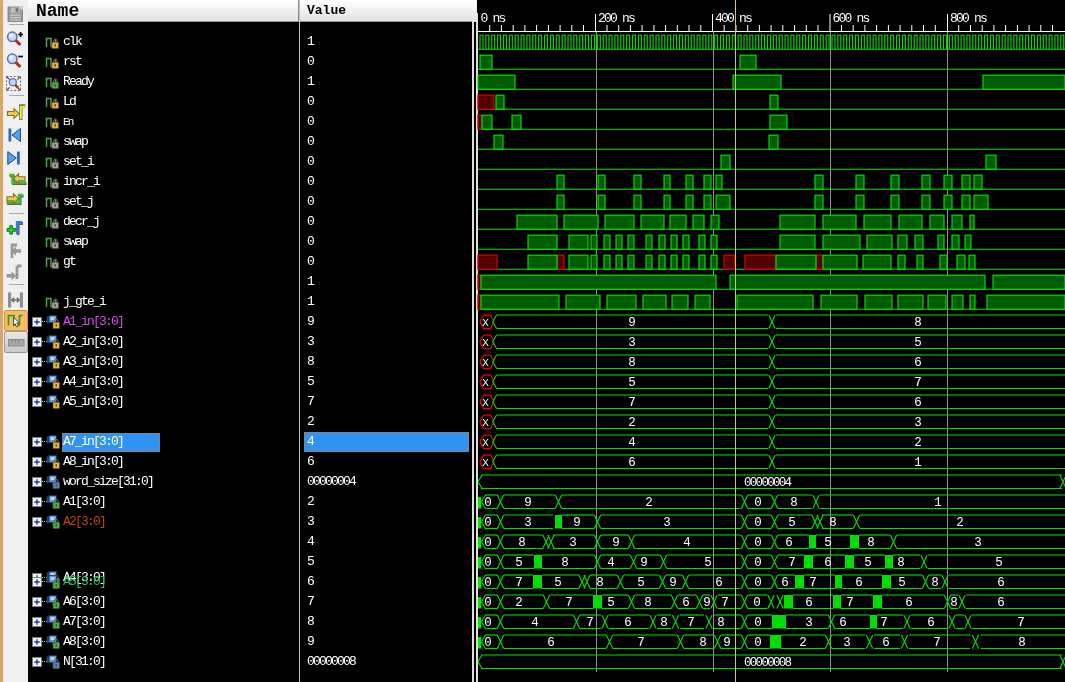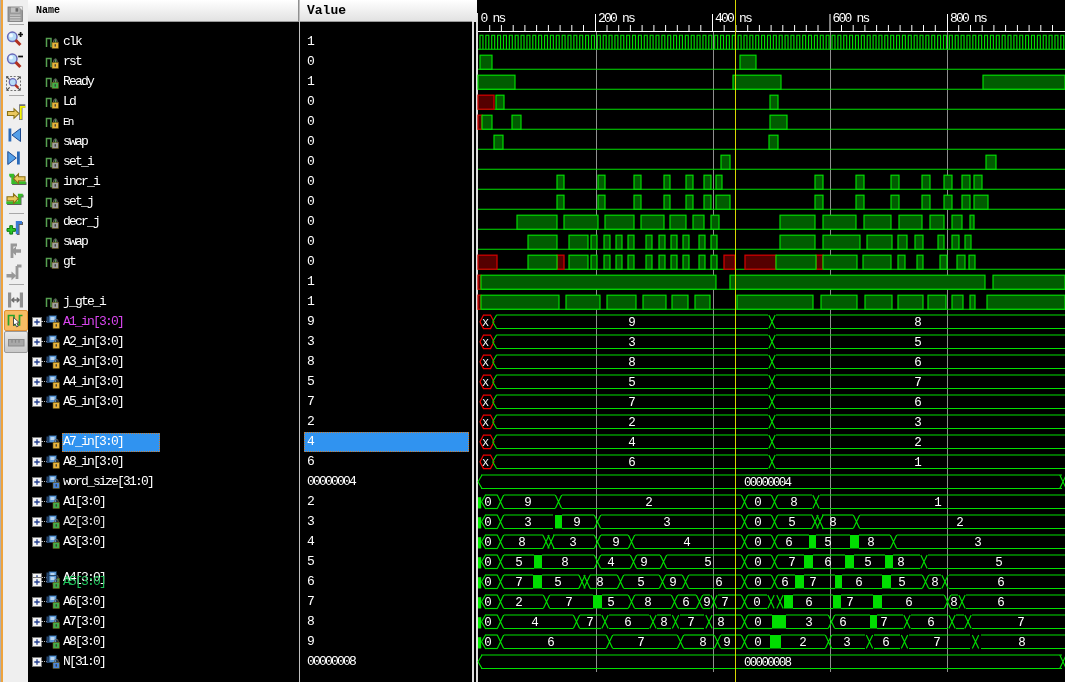--- a/index.html
+++ b/index.html
@@ -88,21 +88,21 @@
     <div style="position:absolute;left:4px;top:331px;width:24px;height:22px;background:linear-gradient(#e8e8e8,#c8c8c8);border:1px solid #9a9a9a;border-radius:2px"></div>
     <svg width="18" height="18" viewBox="0 0 18 18" style="position:absolute;left:7px;top:334px">
       <rect x="1.5" y="5.5" width="15.5" height="6.5" fill="#a8a8a8" stroke="#8a8a8a"></rect>
       <path d="M5 5.5 v3.2 M8.5 5.5 v3.2 M12 5.5 v3.2" stroke="#888888" stroke-width="1.2"></path>
     </svg>
 <div style="position:absolute;left:28px;top:0;width:444px;height:22px;background:linear-gradient(#ffffff,#e2e2e2);border-bottom:1px solid #9a9a9a"></div>
 <div style="position:absolute;left:471.5px;top:0;width:6.5px;height:682px;background:#000"></div>
 <div style="position:absolute;left:472px;top:13px;width:1.5px;height:669px;background:#dedede"></div>
 <div style="position:absolute;left:476px;top:13px;width:1.5px;height:669px;background:#dedede"></div>
 <div style="position:absolute;left:472px;top:0;width:5px;height:22px;background:linear-gradient(#ffffff,#e2e2e2)"></div>
-<div style="position:absolute;left:36px;top:0;height:22px;line-height:22px;color:#000;font-size:10px;font-weight:bold">Name</div>
+<div style="position:absolute;left:36px;top:0;height:22px;line-height:22px;color:#000;font-size:18px;font-weight:bold">Name</div>
 <div style="position:absolute;left:307px;top:0;height:22px;line-height:22px;color:#000;font-size:13px;font-weight:bold">Value</div>
 <div style="position:absolute;left:298px;top:0;width:1px;height:22px;background:#909090"></div>
 <div style="position:absolute;left:28px;top:22px;width:271px;height:660px;background:#000"></div>
 <div style="position:absolute;left:300px;top:22px;width:172px;height:660px;background:#000"></div>
 <div style="position:absolute;left:299px;top:0px;width:1px;height:682px;background:#c0c0c0"></div>
 <div style="position:absolute;left:28px;top:32px;width:271px;height:20px">
       <svg width="14" height="14" viewBox="0 0 14 14" style="position:absolute;left:17px;top:3px">
         <path d="M1.5 12 V3.5 H6 V11.5 H10.5 V3.5" fill="none" stroke="#56a050" stroke-width="1.5"></path>
         <path d="M8.6 7.6 v-1.3 a1.75 1.75 0 0 1 3.5 0 v1.3" stroke="#606060" stroke-width="1.1" fill="none"></path>
         <rect x="7" y="7.4" width="6.4" height="6" fill="#e8b43a" stroke="#6b5a18" stroke-width="0.6"></rect>
@@ -395,39 +395,23 @@
       </svg>
       <div style="position:absolute;left:13px;top:9px;width:6px;height:1px;border-top:1px dotted #bbb"></div>
       <svg width="14" height="14" viewBox="0 0 14 14" style="position:absolute;left:18px;top:3px">
         <rect x="0.5" y="1.5" width="7" height="6.5" fill="#25456e"></rect>
         <rect x="3" y="0.5" width="7.5" height="7" fill="#5b97d6" stroke="#16324f" stroke-width="0.8"></rect>
         <rect x="4.5" y="2" width="4" height="3" fill="#b8d4ee"></rect>
         <path d="M8.6 7.6 v-1.3 a1.75 1.75 0 0 1 3.5 0 v1.3" stroke="#606060" stroke-width="1.1" fill="none"></path>
         <rect x="7" y="7.4" width="6.4" height="6" fill="#43b049" stroke="#6b5a18" stroke-width="0.6"></rect>
         <rect x="9.6" y="9.2" width="1.3" height="2.4" fill="#3a3a3a"></rect>
       </svg>
-      <div style="position:absolute;left:35px;top:0px;height:20px;line-height:20px;color:#e5e5e5;font-size:13px;letter-spacing:-1.8px;white-space:pre">A2[3:0]</div>
+      <div style="position:absolute;left:35px;top:0px;height:20px;line-height:20px;color:#c2410c;font-size:13px;letter-spacing:-1.8px;white-space:pre">A2[3:0]</div>
     </div>
     <div style="position:absolute;left:307px;top:512px;height:20px;line-height:20px;color:#fff;font-size:13px;letter-spacing:-1.8px;white-space:pre">3</div>
-    <div style="position:absolute;left:28px;top:532px;width:271px;height:20px">
-      <svg width="10" height="10" viewBox="0 0 10 10" style="position:absolute;left:3.5px;top:5px">
-        <rect x="0.5" y="0.5" width="9" height="9" fill="#f4f4f4" stroke="#777" stroke-width="1"></rect>
-        <path d="M2.3 5 H7.7 M5 2.3 V7.7" stroke="#1f3a8a" stroke-width="1.3"></path>
-      </svg>
-      <div style="position:absolute;left:13px;top:9px;width:6px;height:1px;border-top:1px dotted #bbb"></div>
-      <svg width="14" height="14" viewBox="0 0 14 14" style="position:absolute;left:18px;top:3px">
-        <rect x="0.5" y="1.5" width="7" height="6.5" fill="#25456e"></rect>
-        <rect x="3" y="0.5" width="7.5" height="7" fill="#5b97d6" stroke="#16324f" stroke-width="0.8"></rect>
-        <rect x="4.5" y="2" width="4" height="3" fill="#b8d4ee"></rect>
-        <path d="M8.6 7.6 v-1.3 a1.75 1.75 0 0 1 3.5 0 v1.3" stroke="#606060" stroke-width="1.1" fill="none"></path>
-        <rect x="7" y="7.4" width="6.4" height="6" fill="#43b049" stroke="#6b5a18" stroke-width="0.6"></rect>
-        <rect x="9.6" y="9.2" width="1.3" height="2.4" fill="#3a3a3a"></rect>
-      </svg>
-      <div style="position:absolute;left:35px;top:0px;height:20px;line-height:20px;color:#fff;font-size:13px;letter-spacing:-1.8px;white-space:pre">A3[3:0]</div>
-    </div>
     <div style="position:absolute;left:307px;top:532px;height:20px;line-height:20px;color:#fff;font-size:13px;letter-spacing:-1.8px;white-space:pre">4</div>
     <div style="position:absolute;left:28px;top:568px;width:271px;height:20px">
       <svg width="10" height="10" viewBox="0 0 10 10" style="position:absolute;left:3.5px;top:5px">
         <rect x="0.5" y="0.5" width="9" height="9" fill="#f4f4f4" stroke="#777" stroke-width="1"></rect>
         <path d="M2.3 5 H7.7 M5 2.3 V7.7" stroke="#1f3a8a" stroke-width="1.3"></path>
       </svg>
       <div style="position:absolute;left:13px;top:9px;width:6px;height:1px;border-top:1px dotted #bbb"></div>
       <svg width="14" height="14" viewBox="0 0 14 14" style="position:absolute;left:18px;top:3px">
         <rect x="0.5" y="1.5" width="7" height="6.5" fill="#25456e"></rect>
         <rect x="3" y="0.5" width="7.5" height="7" fill="#5b97d6" stroke="#16324f" stroke-width="0.8"></rect>

